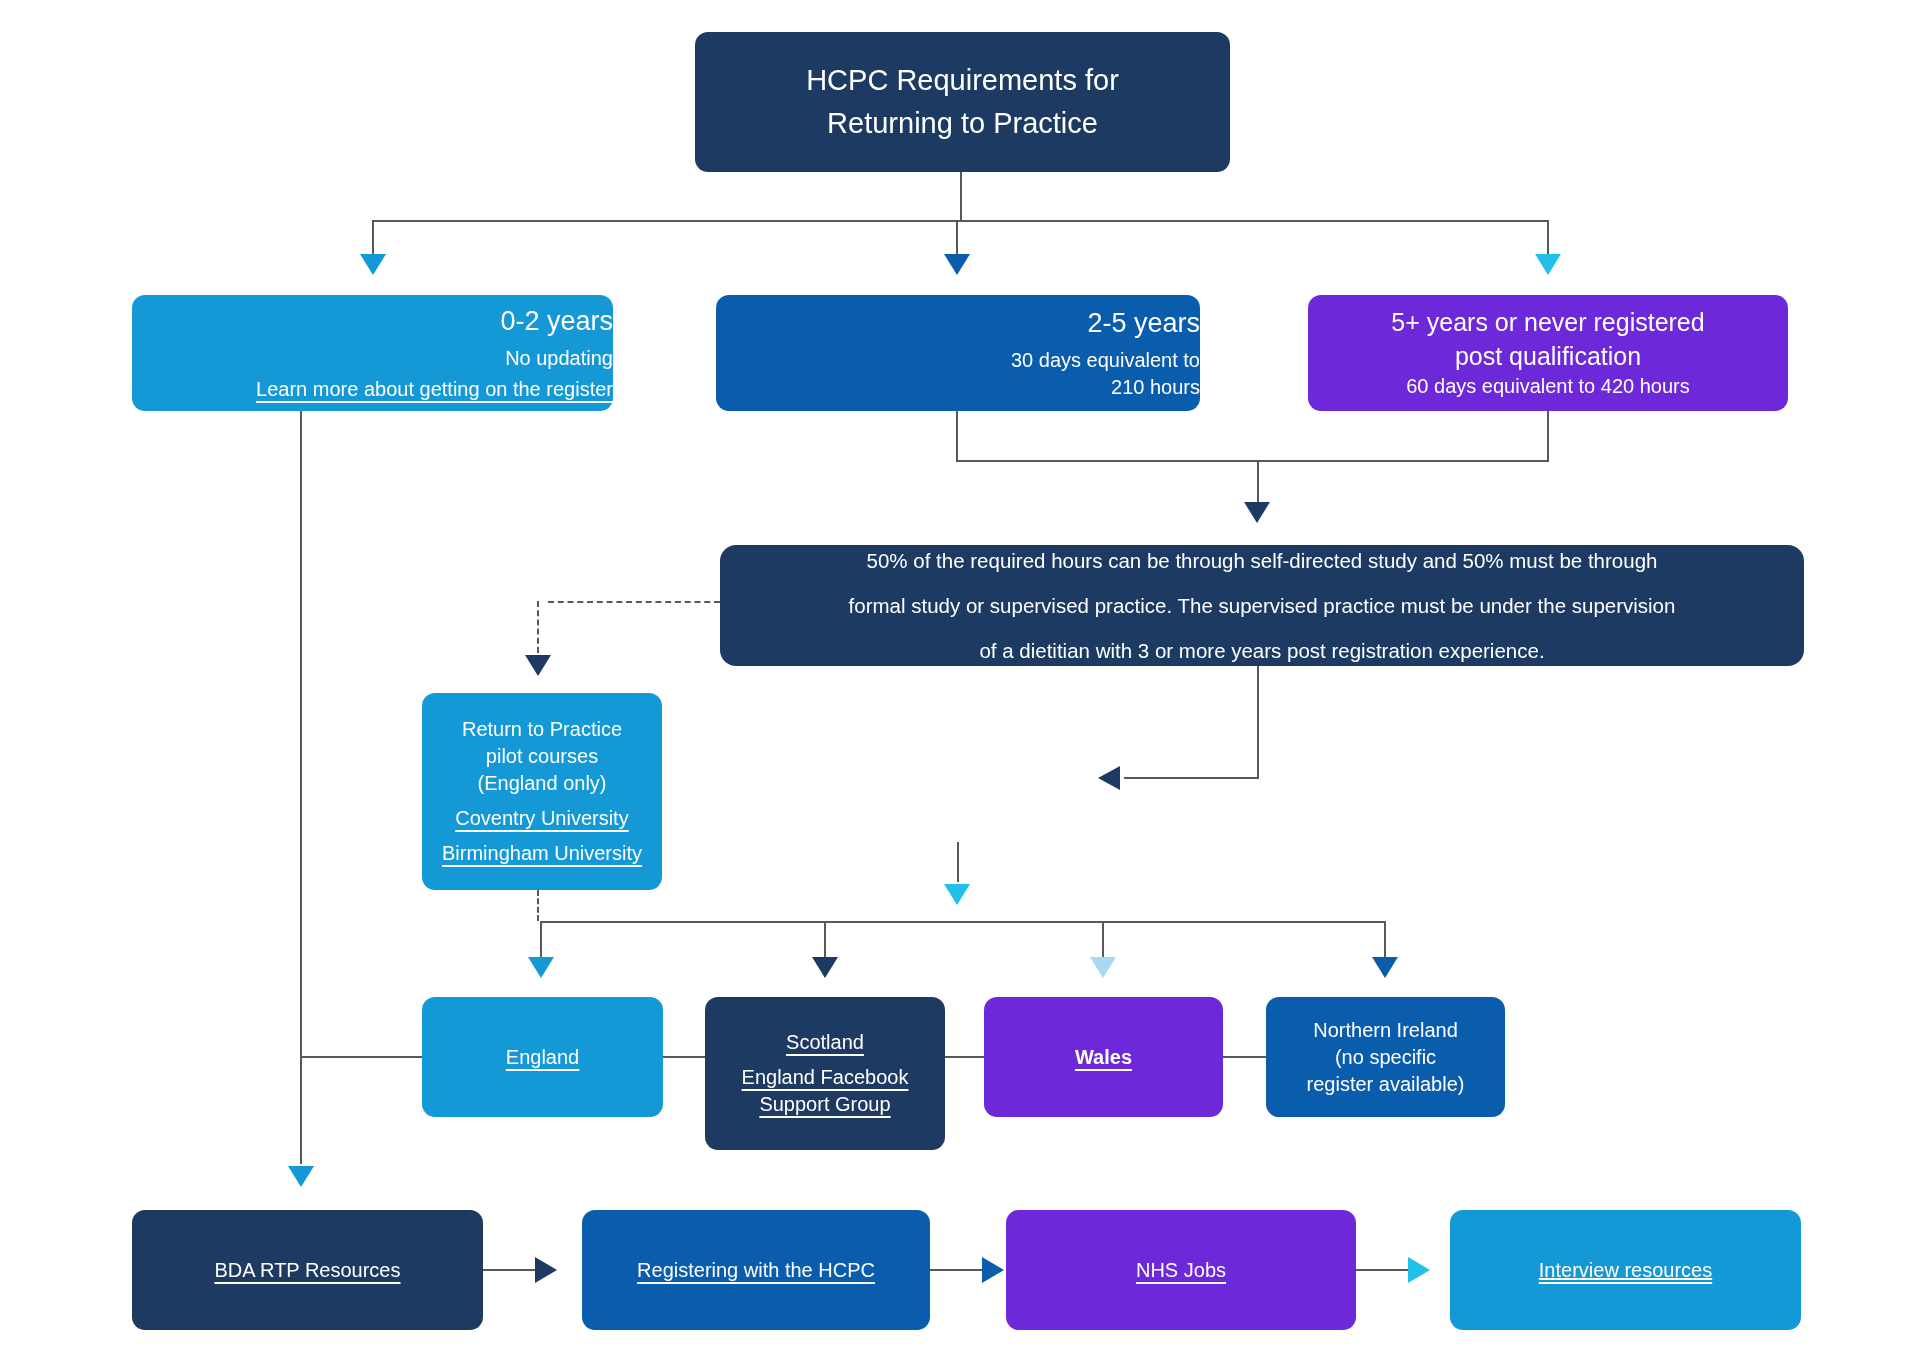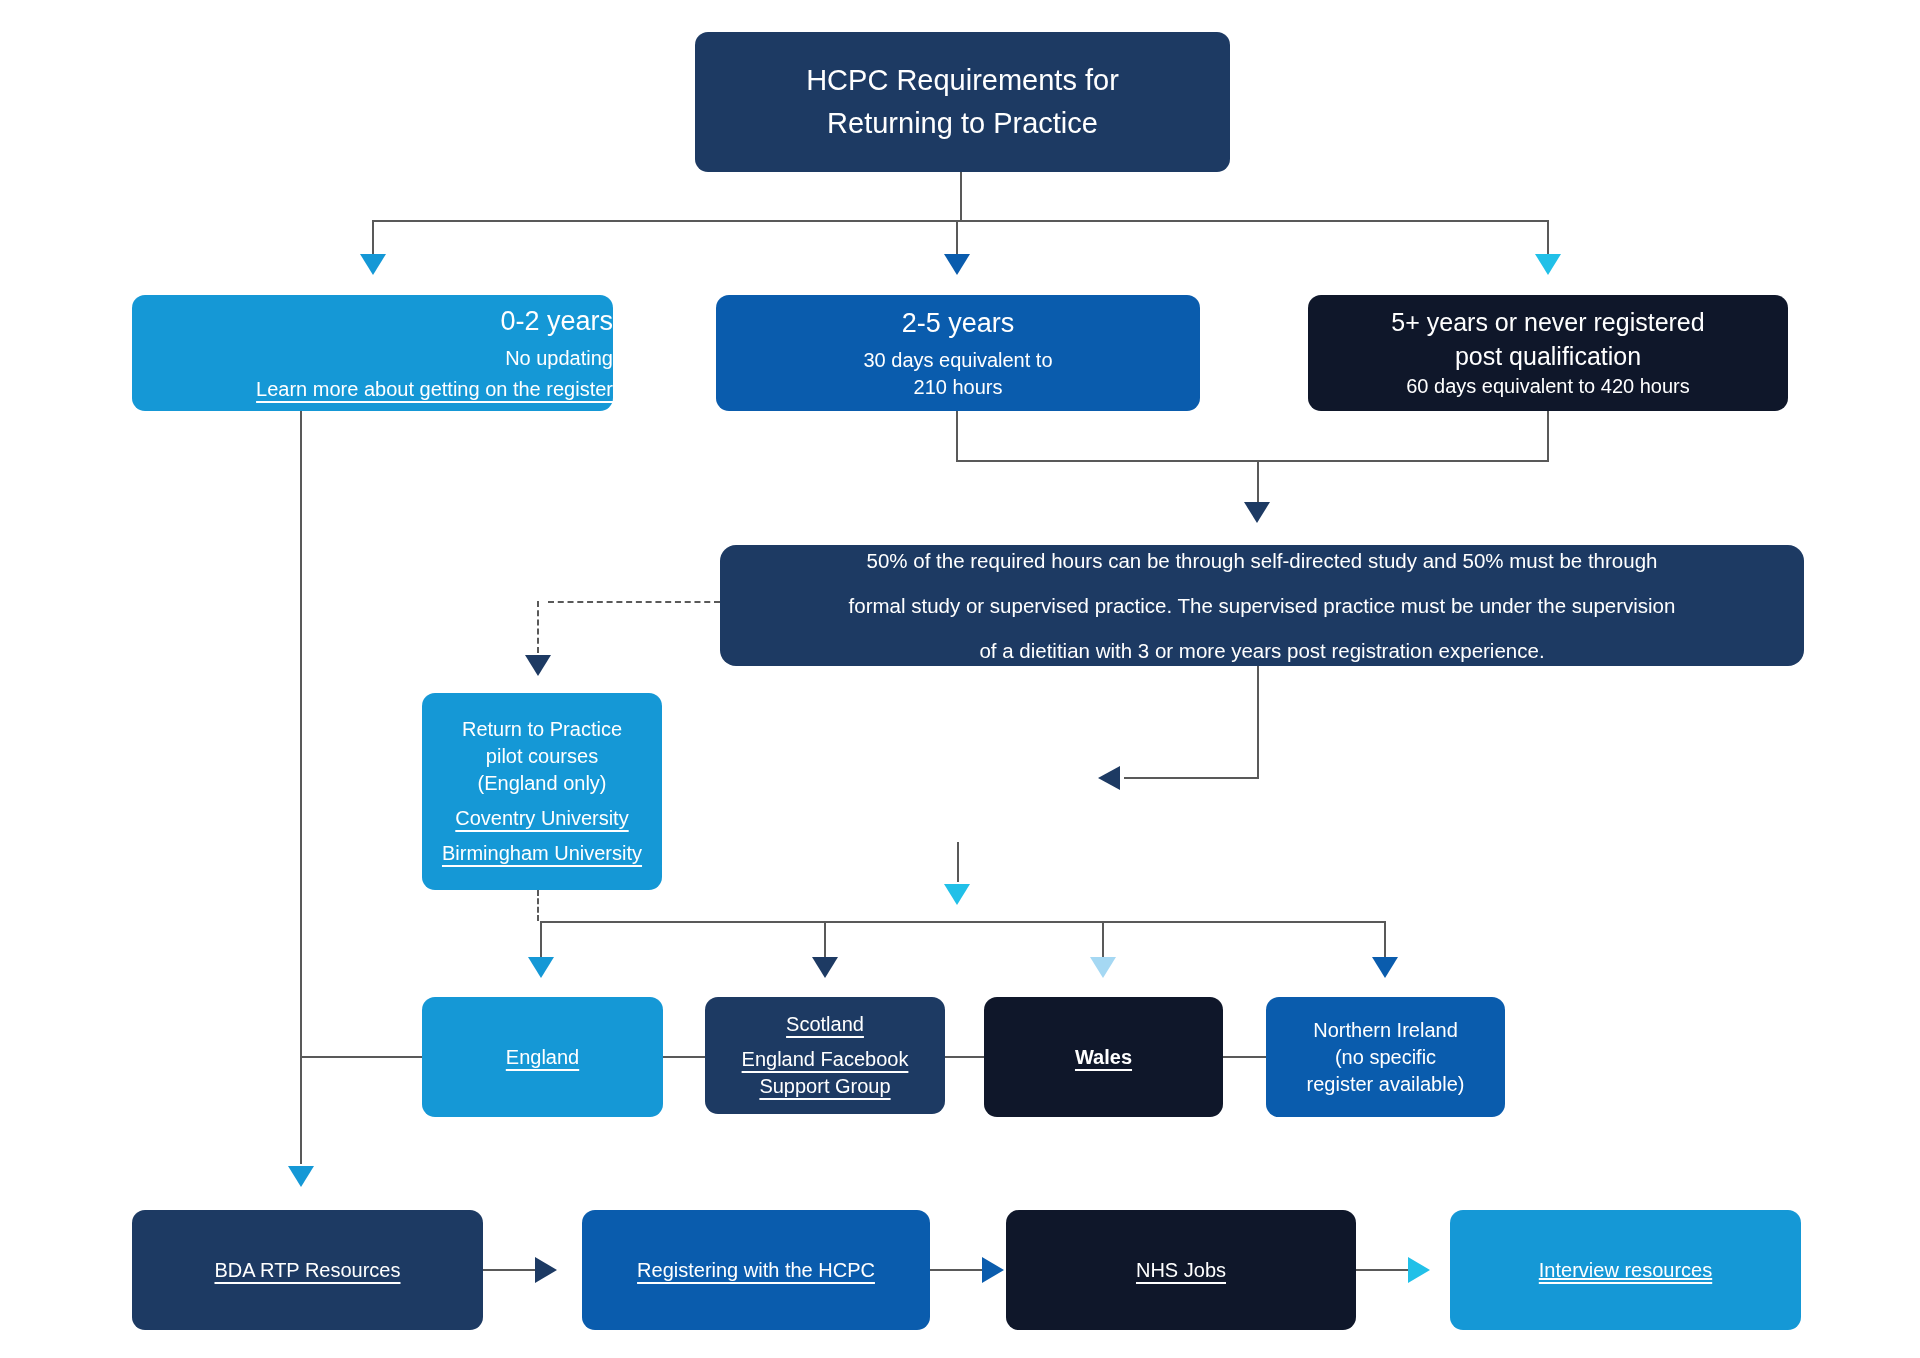--- a/index.html
+++ b/index.html
@@ -8,21 +8,21 @@
     font-family:"Liberation Sans", sans-serif;
   }
   .box{
     position:absolute;border-radius:13px;color:#ffffff;
     display:flex;flex-direction:column;align-items:center;justify-content:center;
     text-align:center;line-height:1.35;
   }
   .navy{background:#1d3a63}
   .blue{background:#0a5cad}
   .mblue{background:#1598d6}
-  .cyan{background:#0f172a}
+  .cyan{background:#6d28d9}
   .h1{font-size:29px;line-height:1.5;}
   .h2{font-size:27px;margin-bottom:6px;}
   .h3{font-size:25px;}
   .t{font-size:20px;}
   .req{font-size:20.5px;line-height:1.52;}
   .link{text-decoration:underline;text-underline-offset:5px;text-decoration-thickness:1.5px;cursor:pointer;}
   .vline,.hline{position:absolute;background:#595959;}
   .vline{width:2px;}
   .hline{height:2px;}
   .dashv{position:absolute;width:0;border-left:2px dashed #595959;}
@@ -61,21 +61,21 @@
   <div class="arr down c-mblue" style="left:360px;top:254px;"></div>
   <div class="arr down c-blue" style="left:944px;top:254px;"></div>
   <div class="arr down c-cyan" style="left:1535px;top:254px;"></div>
 
   <div class="box mblue" style="left:132px;top:295px;width:481px;height:116px;align-items:flex-end;">
     <div class="h2">0-2 years</div>
     <div class="t">No updating</div>
     <div class="t link gap4">Learn more about getting on the register</div>
   </div>
 
-  <div class="box blue" style="left:716px;top:295px;width:484px;height:116px;">
+  <div class="box blue" style="left:716px;top:295px;width:484px;height:116px;align-items:flex-end;">
     <div class="h2">2-5 years</div>
     <div class="t">30 days equivalent to</div>
     <div class="t">210 hours</div>
   </div>
 
   <div class="box cyan" style="left:1308px;top:295px;width:480px;height:116px;">
     <div class="h3">5+ years or never registered</div>
     <div class="h3">post qualification</div>
     <div class="t">60 days equivalent to 420 hours</div>
   </div>
@@ -118,21 +118,21 @@
   <div class="vline" style="left:1384px;top:921px;height:36px;"></div>
   <div class="arr down c-mblue" style="left:528px;top:957px;"></div>
   <div class="arr down c-navy" style="left:812px;top:957px;"></div>
   <div class="arr down c-pale" style="left:1090px;top:957px;"></div>
   <div class="arr down c-blue" style="left:1372px;top:957px;"></div>
   <div class="dashv" style="left:537px;top:890px;height:31px;"></div>
 
   <div class="box mblue t" style="left:422px;top:997px;width:241px;height:120px;">
     <div class="link">England</div>
   </div>
-  <div class="box navy t" style="left:705px;top:997px;width:240px;height:117px;">
+  <div class="box navy t" style="left:705px;top:997px;width:240px;height:153px;">
     <div class="link">Scotland</div>
     <div class="gap8">
       <div class="link">England Facebook</div>
       <div class="link">Support Group</div>
     </div>
   </div>
   <div class="box cyan t" style="left:984px;top:997px;width:239px;height:120px;font-weight:bold;">
     <div class="link">Wales</div>
   </div>
   <div class="box blue t" style="left:1266px;top:997px;width:239px;height:120px;">

